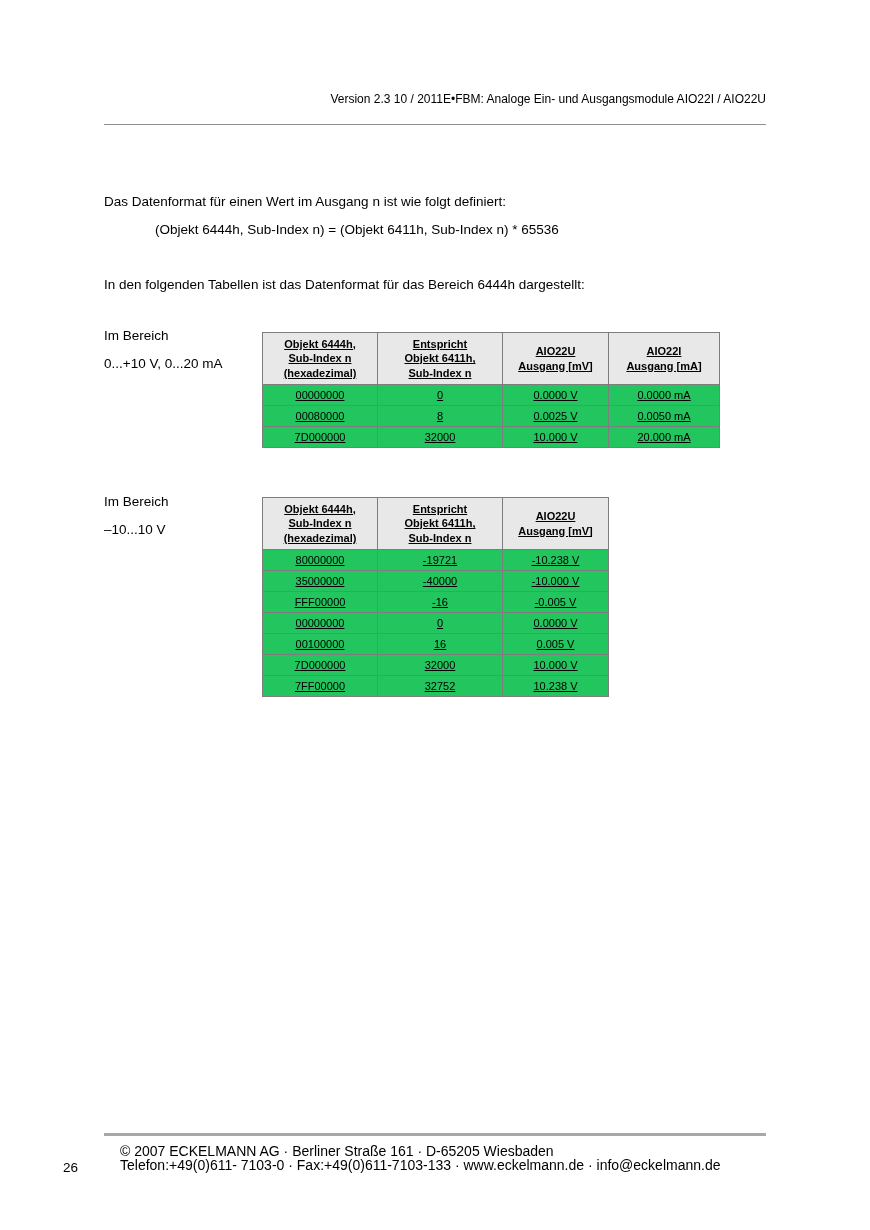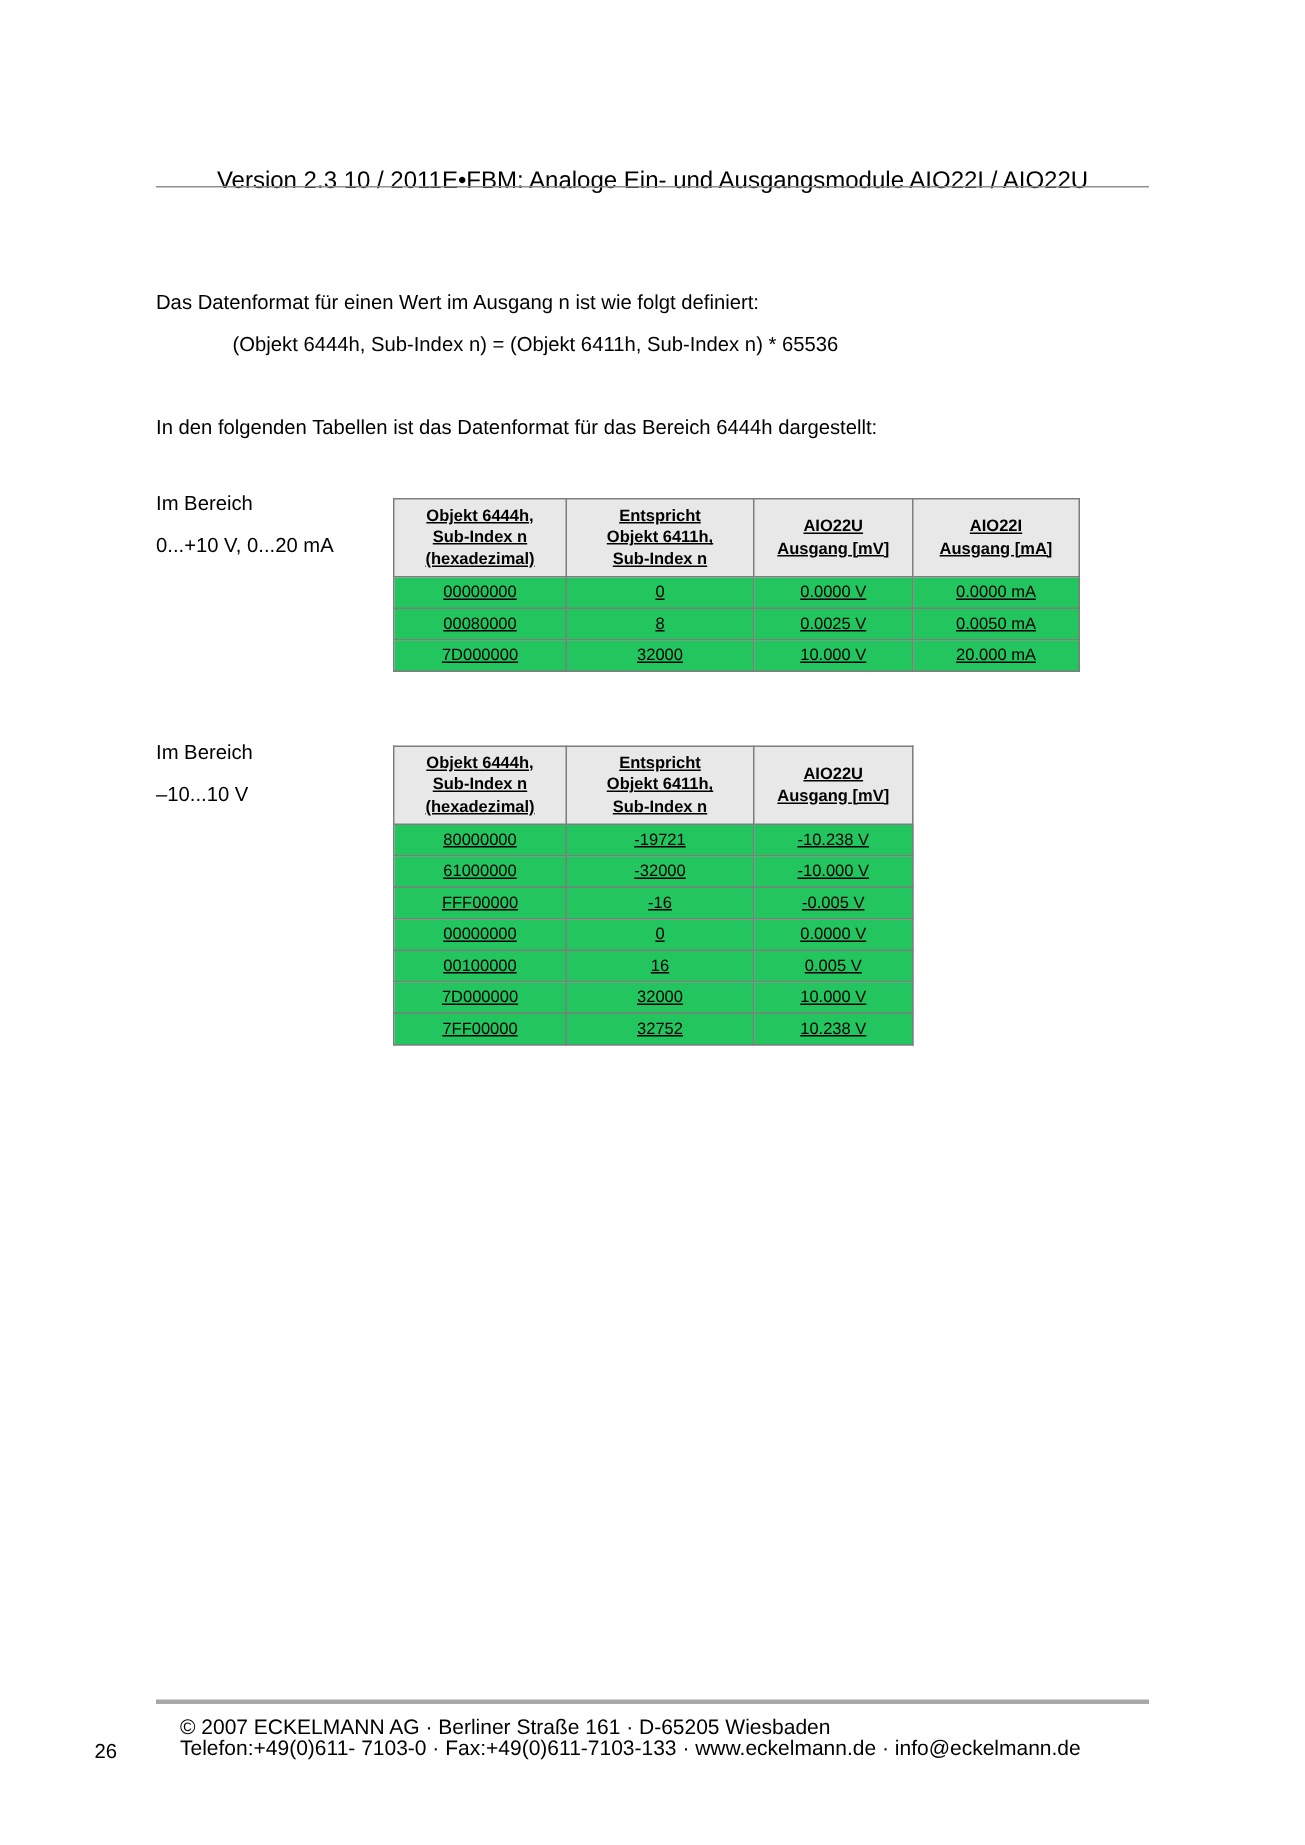--- a/index.html
+++ b/index.html
@@ -11,25 +11,25 @@
     width: 870px;
     height: 1230px;
     background: #fff;
     overflow: hidden;
   }
 
   
   .doc-header {
     position: absolute;
     left: 104px;
-    top: 114px;
+    top: 93px;
     width: 662px;
     display: flex;
-    justify-content: center;
-    font-size: 16px;
+    justify-content: flex-end;
+    font-size: 12px;
     line-height: 13px;
   }
   .hdr-rule {
     position: absolute;
     left: 104px;
     top: 124px;
     width: 662px;
     height: 1px;
     background: #909090;
   }
@@ -182,22 +182,22 @@
 Ausgang [mV]</th>
       </tr>
     </thead>
     <tbody>
       <tr>
         <td>80000000</td>
         <td>-19721</td>
         <td>-10.238 V</td>
       </tr>
       <tr>
-        <td>61000000</td>
-        <td>-32000</td>
+        <td>35000000</td>
+        <td>-40000</td>
         <td>-10.000 V</td>
       </tr>
       <tr>
         <td>FFF00000</td>
         <td>-16</td>
         <td>-0.005 V</td>
       </tr>
       <tr>
         <td>00000000</td>
         <td>0</td>

